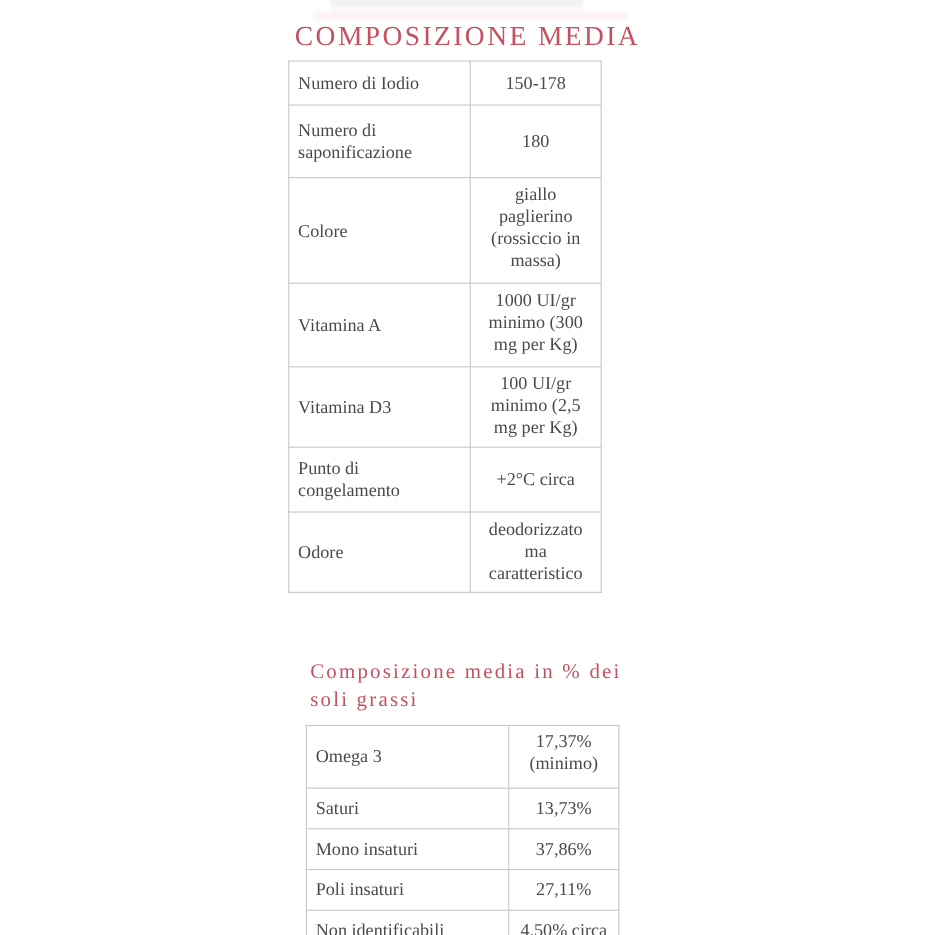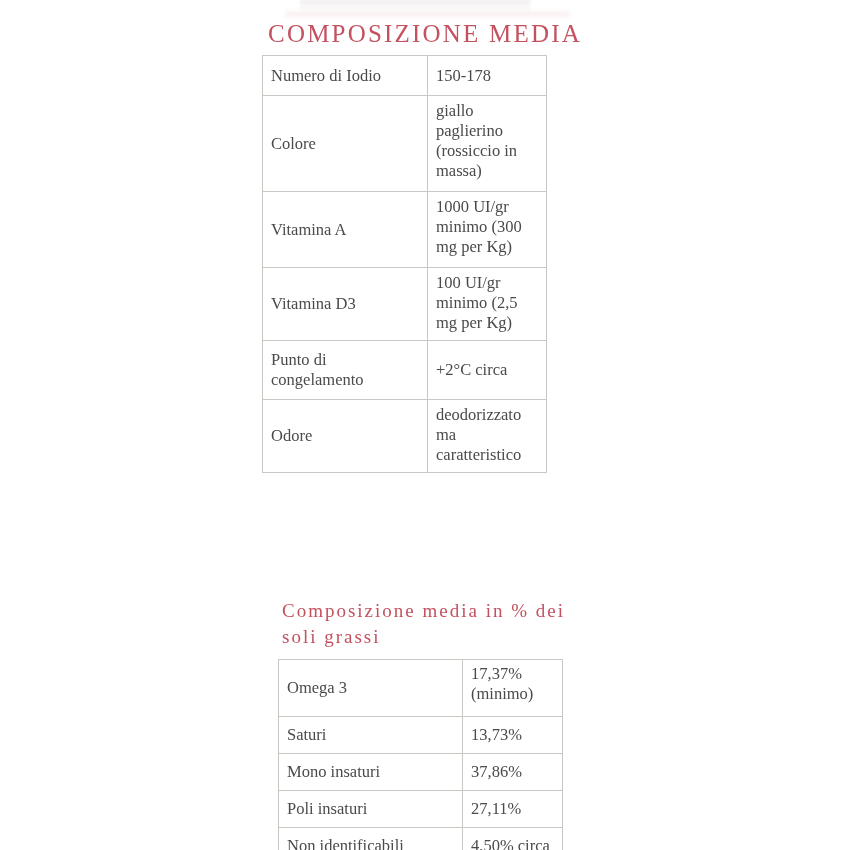--- a/index.html
+++ b/index.html
@@ -85,21 +85,21 @@
     border: 1px solid #c9c7c2;
     padding: 5px 8px;
     vertical-align: middle;
     line-height: 20px;
   }
 
   table.spec td.k {
     text-align: left;
   }
   table.spec td.v {
-    text-align: left;
+    text-align: center;
   }
 
   
   #table-media {
     top: 55px;
     left: 262px;
     width: 284px;
   }
   #table-media col.c1 { width: 165px; }
   #table-media col.c2 { width: 119px; }
@@ -148,20 +148,24 @@
   <table class="spec" id="table-media">
     <colgroup>
         <col class="c1">
         <col class="c2">
       </colgroup>
     <tbody>
       <tr class="r0">
         <td class="k">Numero di Iodio</td>
         <td class="v">150-178</td>
       </tr>
+      <tr class="r1">
+        <td class="k">Numero di saponificazione</td>
+        <td class="v">180</td>
+      </tr>
       <tr class="r3">
         <td class="k">Colore</td>
         <td class="v">giallo paglierino (rossiccio in massa)</td>
       </tr>
       <tr class="r4">
         <td class="k">Vitamina A</td>
         <td class="v">1000 UI/gr minimo (300 mg per Kg)</td>
       </tr>
       <tr class="r5">
         <td class="k">Vitamina D3</td>

